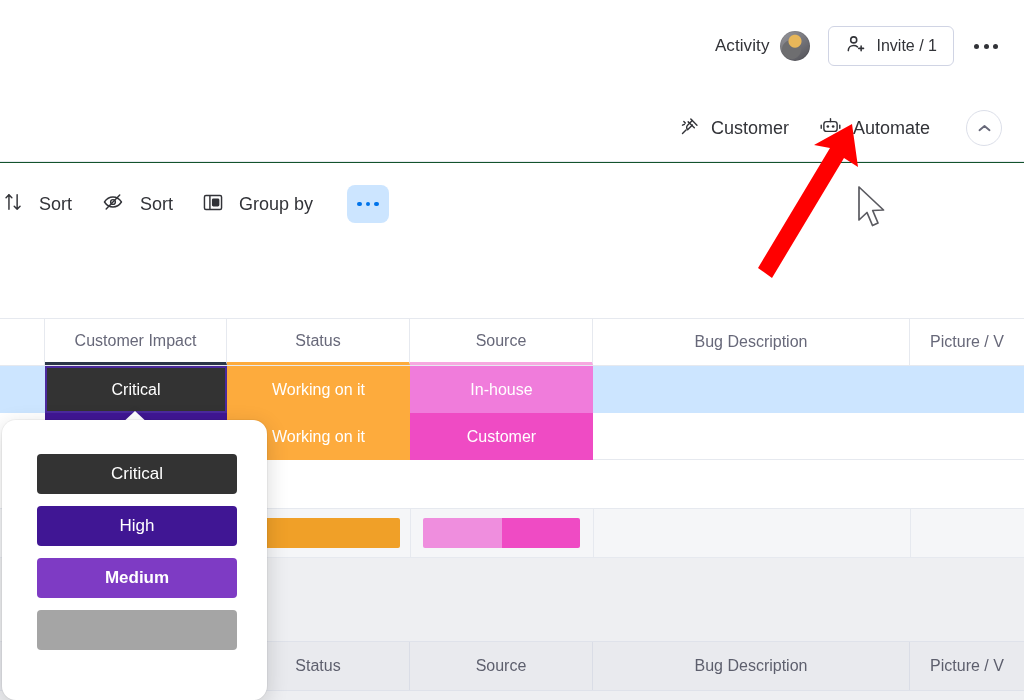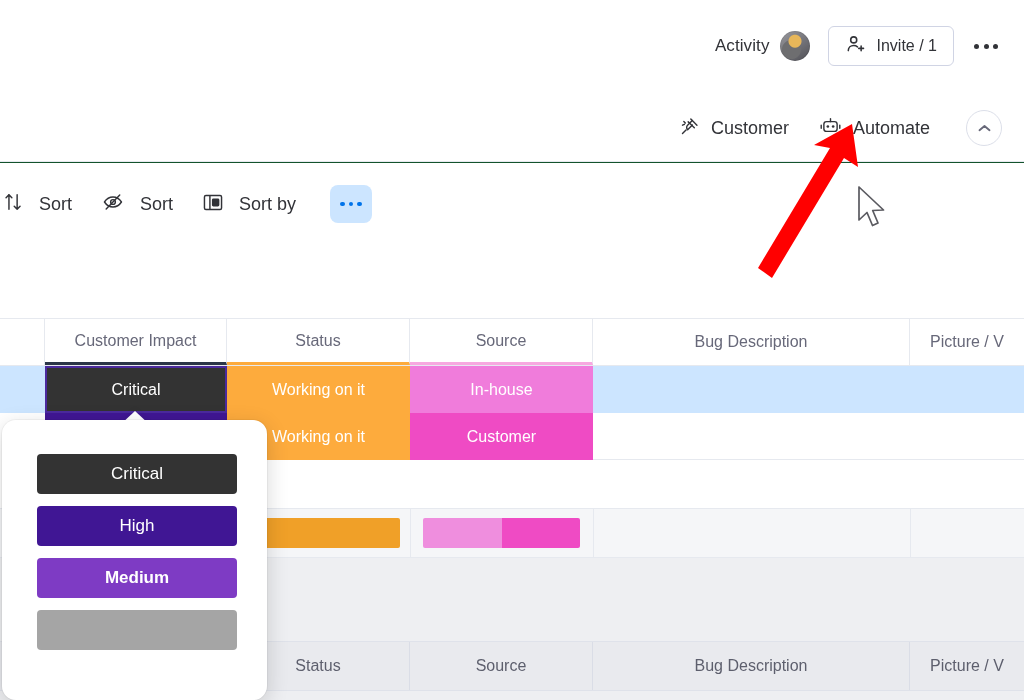--- a/index.html
+++ b/index.html
@@ -439,21 +439,21 @@
       </div>
 
       <div class="filter-item">
         <span>
           <svg width="20" height="19" viewBox="0 0 22 20" fill="none" stroke="#323338" stroke-width="1.6" stroke-linejoin="round">
             <rect x="1.6" y="2.4" width="18.8" height="15.2" rx="1.6"></rect>
             <path d="M7.6 2.4v15.2"></path>
             <rect x="10.6" y="6.4" width="6.6" height="7.2" rx="0.8" fill="#323338"></rect>
           </svg>
         </span>
-        <span class="filter-label">Sort by</span>
+        <span class="filter-label">Group by</span>
       </div>
 
       <div class="more-chip">
         <i></i>
           <i></i>
           <i></i>
       </div>
     </div>
   </div>
 

